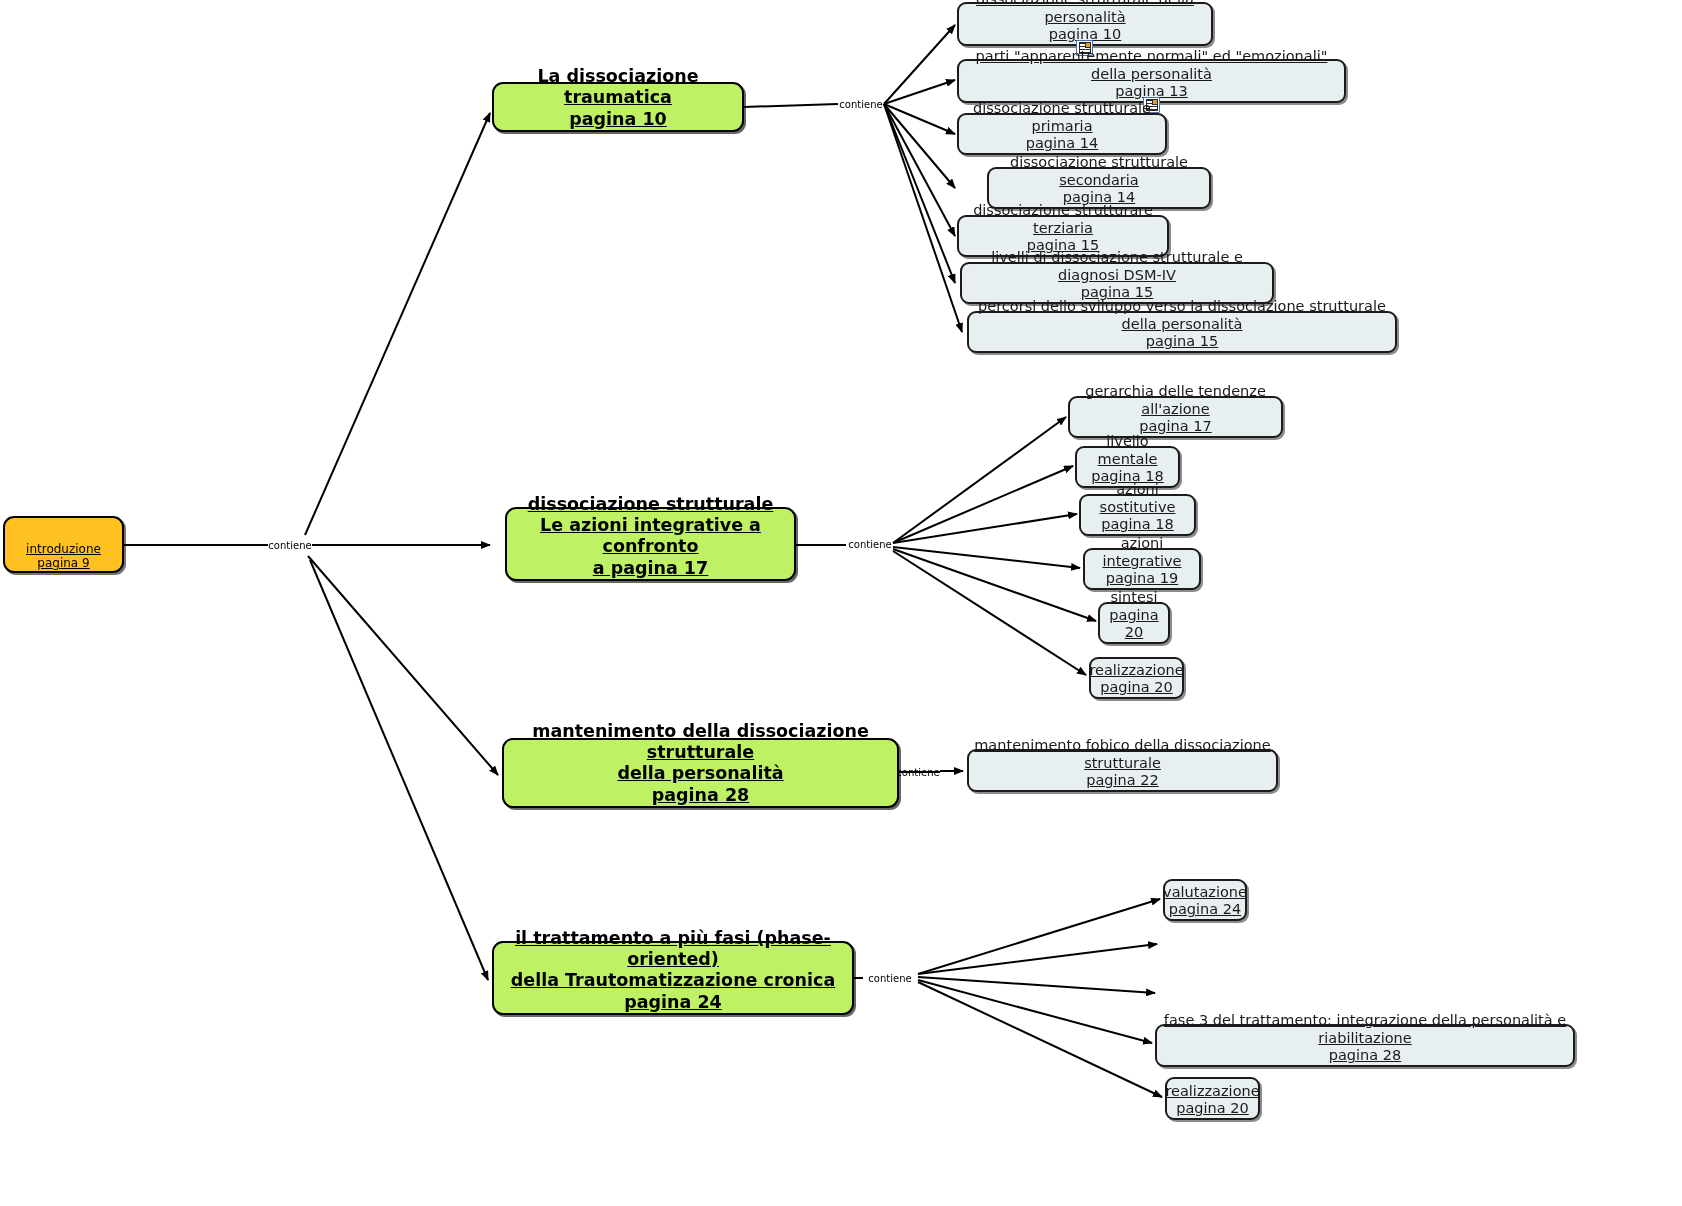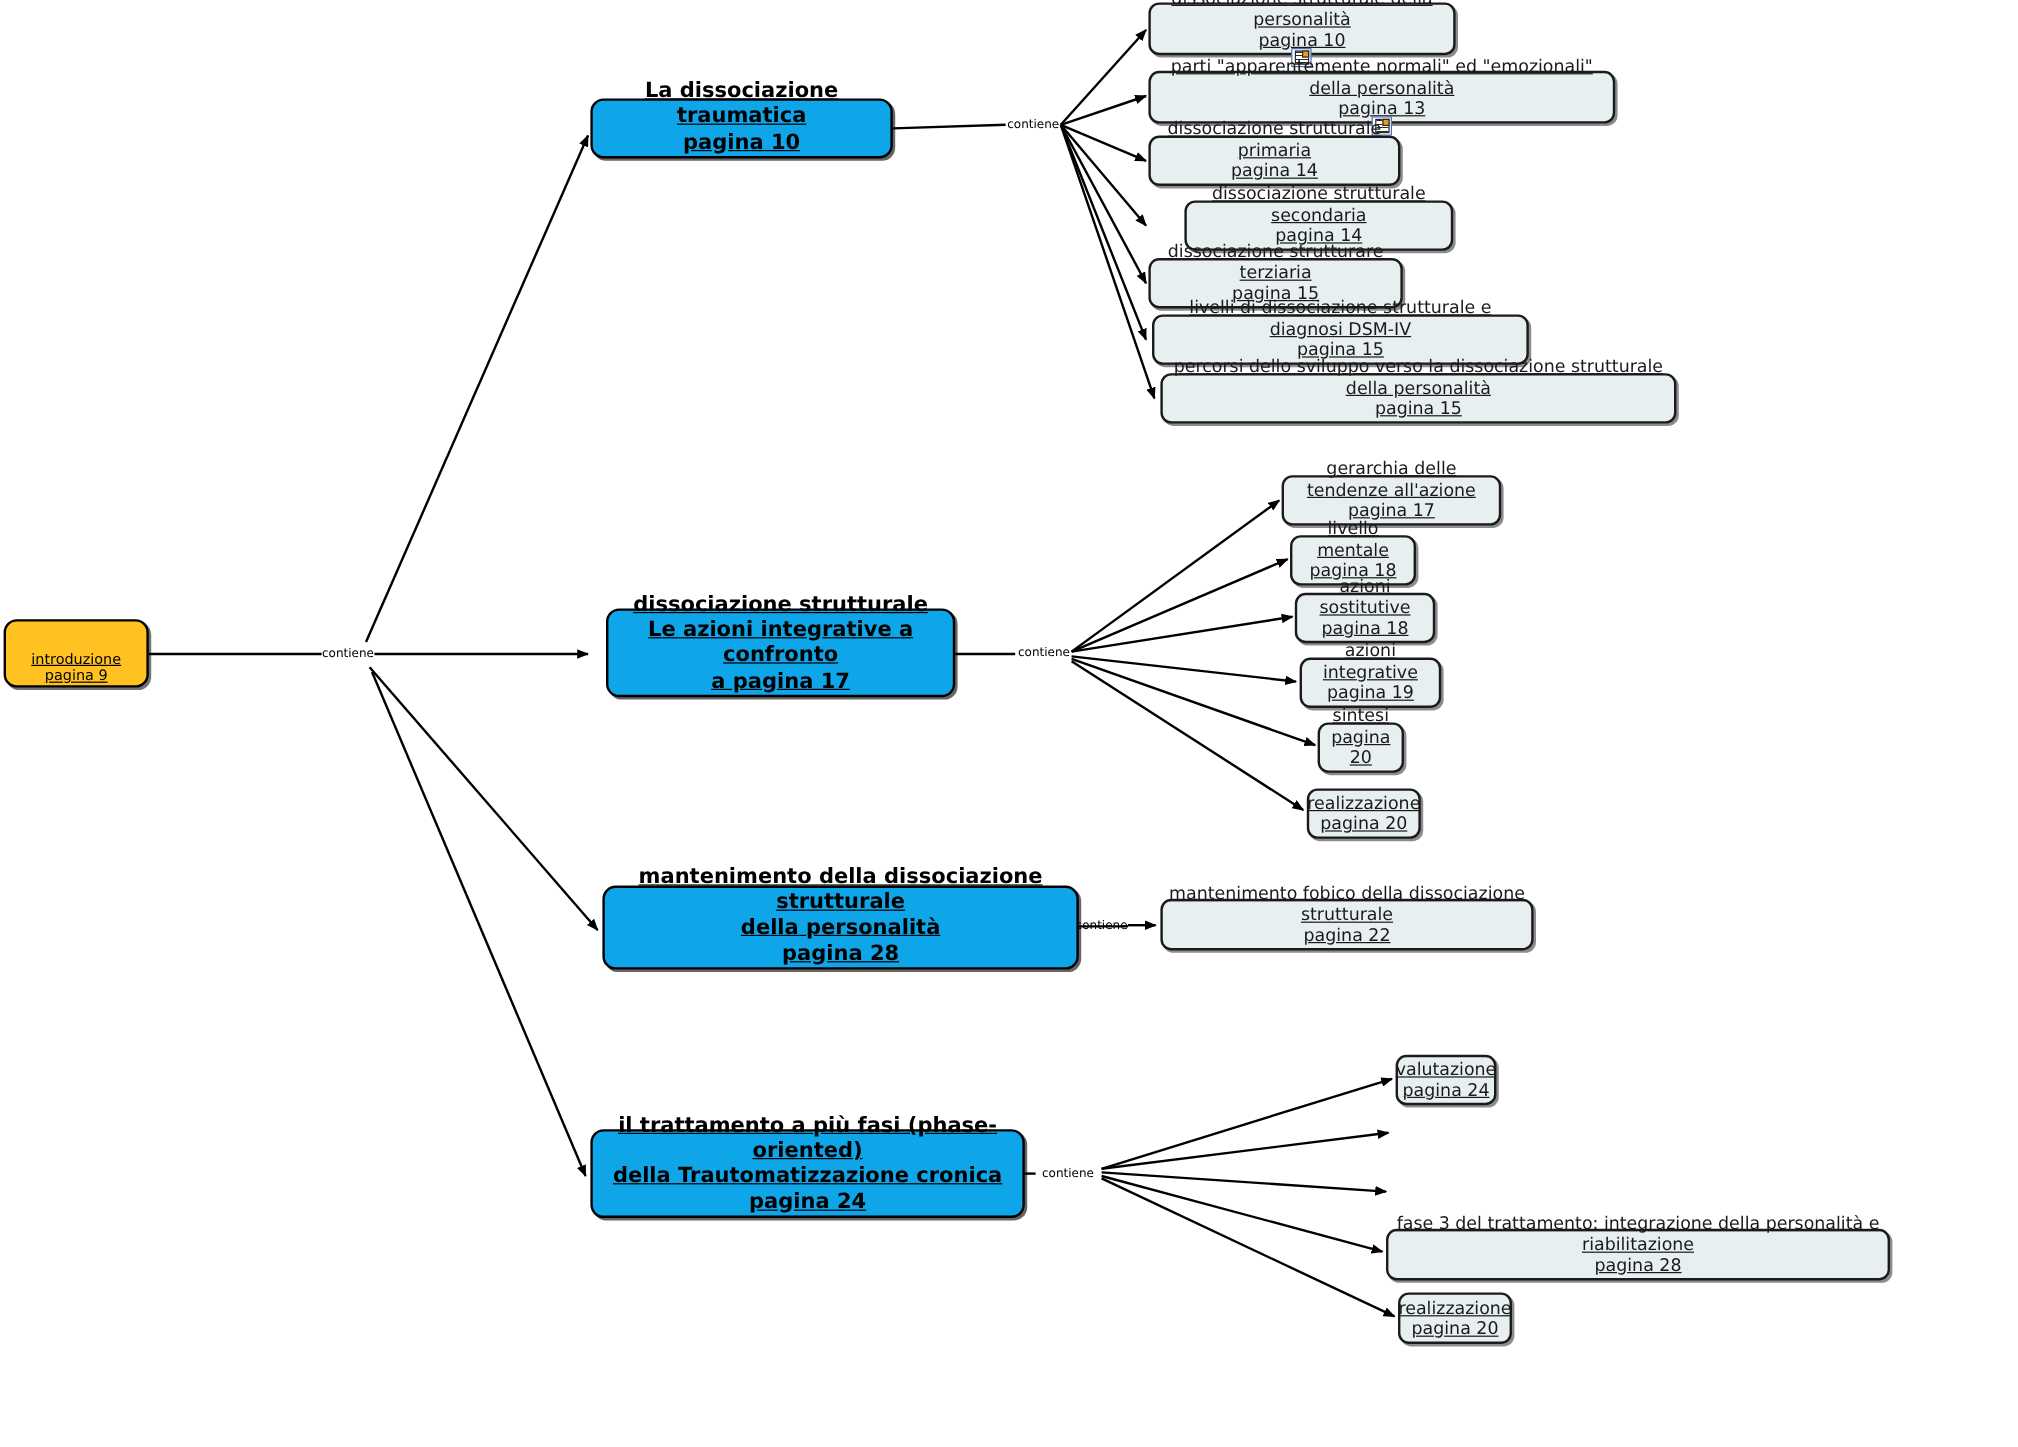--- a/index.html
+++ b/index.html
@@ -35,21 +35,21 @@
   .node-root {
     background: #FFC220;
     border: 2px solid #000000;
     border-radius: 11px;
     color: #000000;
     font-size: 12px;
     font-weight: 400;
     box-shadow: 2px 2px 0 rgba(0,0,0,0.55);
   }
   .node-main {
-    background: #0ea5e9;
+    background: #bef264;
     border: 2px solid #000000;
     border-radius: 11px;
     color: #000000;
     font-size: 17.5px;
     font-weight: bold;
     box-shadow: 2px 2px 0 rgba(0,0,0,0.6);
   }
   .node-leaf {
     background: #E8EFF1;
     border: 2px solid #1b1b1b;
@@ -200,21 +200,21 @@
     <span>percorsi dello sviluppo verso la dissociazione strutturale della personalità
 pagina 15</span>
   </div>
 
   <div class="node node-main" style="left:505px; top:507px; width:291px; height:74px;">
     <span>dissociazione strutturale
 Le azioni integrative a confronto
 a pagina 17</span>
   </div>
 
-  <div class="node node-leaf" style="left:1068px; top:396px; width:183px; height:42px;">
+  <div class="node node-leaf" style="left:1068px; top:396px; width:215px; height:42px;">
     <span>gerarchia delle tendenze all'azione
 pagina 17</span>
   </div>
 
   <div class="node node-leaf" style="left:1075px; top:446px; width:105px; height:42px;">
     <span>livello mentale
 pagina 18</span>
   </div>
 
   <div class="node node-leaf" style="left:1079px; top:494px; width:117px; height:42px;">

